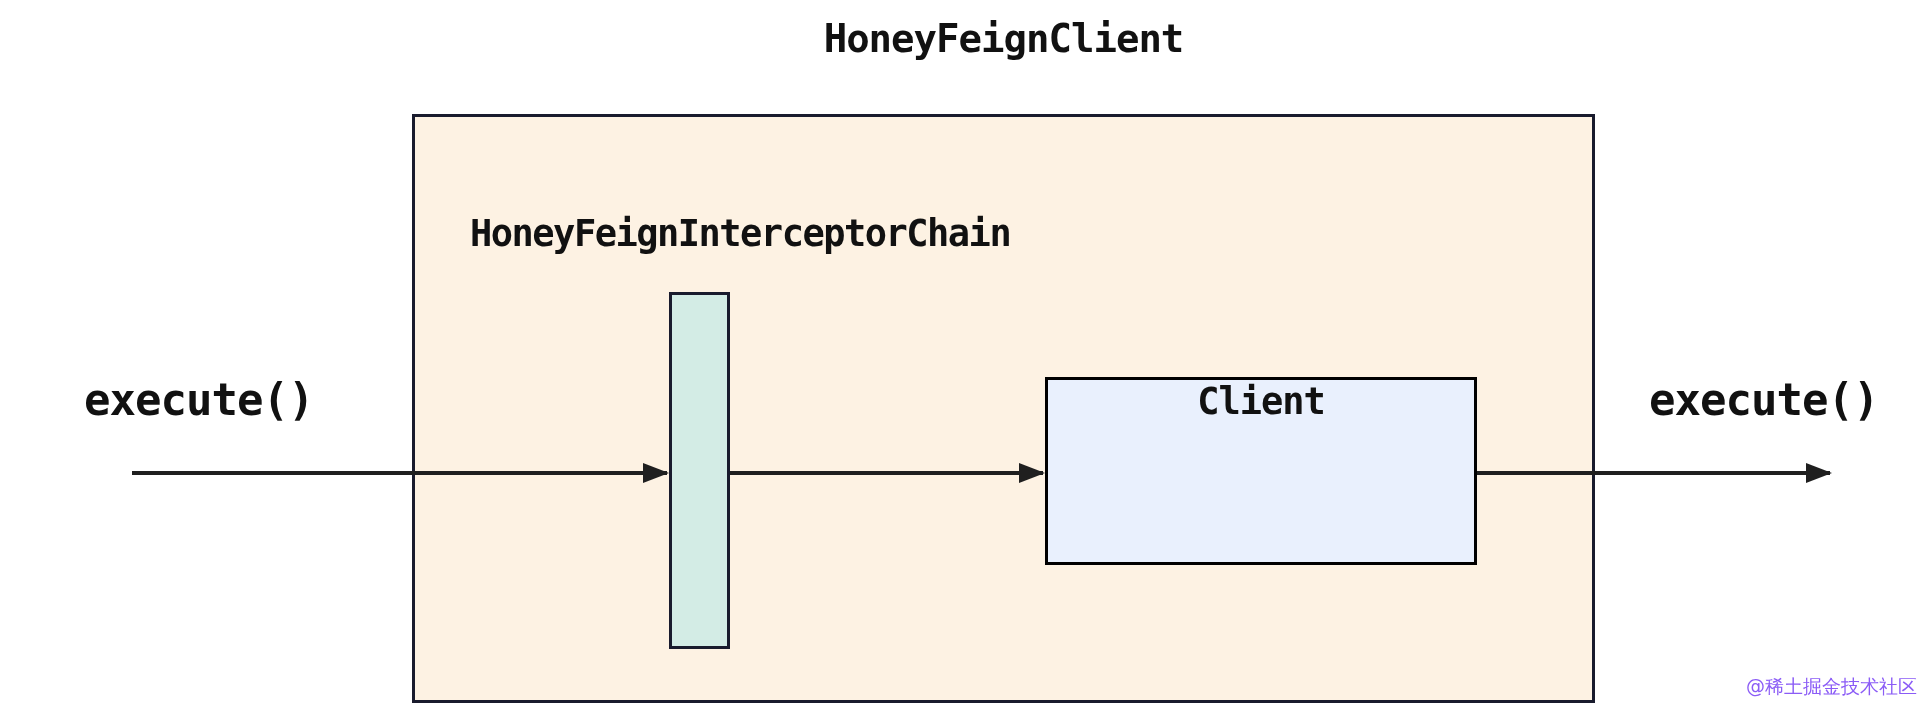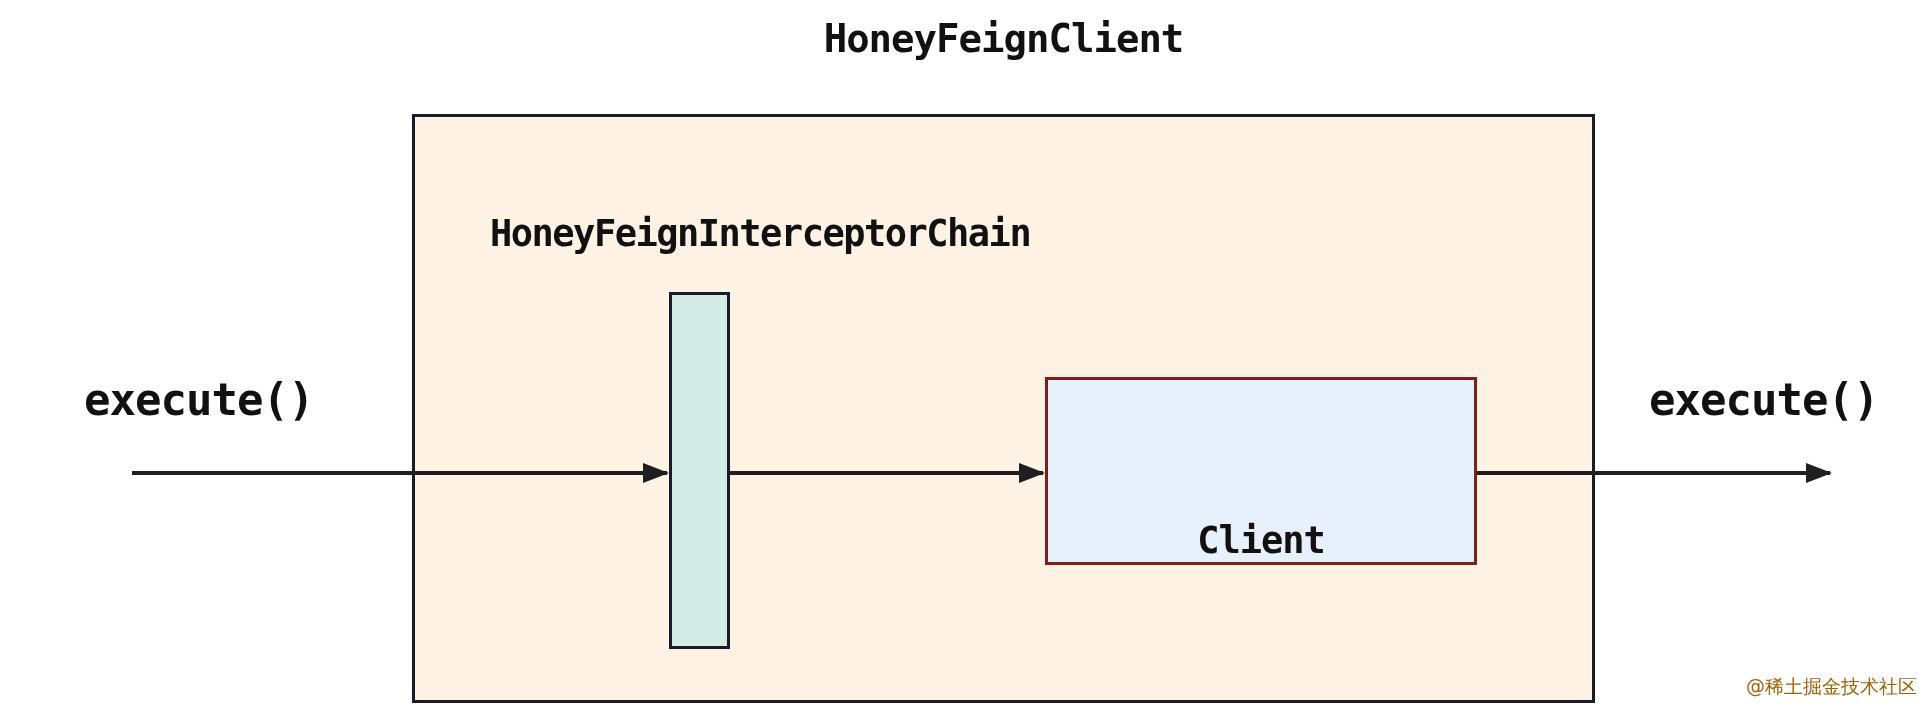--- a/index.html
+++ b/index.html
@@ -39,43 +39,42 @@
     box-sizing: border-box;
   }
   .interceptor-label {
     position: absolute;
     left: 470px;
     top: 212px;
     font-size: 37px;
     font-weight: bold;
     letter-spacing: -1.5px;
     white-space: nowrap;
-    margin-left: 20px;
   }
   .interceptor-bar {
     position: absolute;
     left: 669px;
     top: 292px;
     width: 61px;
     height: 357px;
     background: #d3ece5;
     border: 3px solid #191b2d;
     box-sizing: border-box;
   }
   .client-box {
     position: absolute;
     left: 1045px;
     top: 377px;
     width: 432px;
     height: 188px;
     background: #e9f0fd;
-    border: 3px solid #7f1d1d;
+    border: 3px solid #000000;
     box-sizing: border-box;
     display: flex;
-    align-items: flex-end;
+    align-items: flex-start;
     justify-content: center;
   }
   .client-label {
     font-size: 37px;
     font-weight: bold;
     letter-spacing: -1px;
   }
   .execute-label {
     position: absolute;
     top: 374px;
@@ -92,21 +91,21 @@
     top: 0;
     width: 1919px;
     height: 709px;
     pointer-events: none;
   }
   .watermark {
     position: absolute;
     left: 1746px;
     top: 674px;
     font-size: 19px;
-    color: #a16207;
+    color: #8b5cf6;
     font-family: "DejaVu Sans", "Liberation Sans", sans-serif;
     white-space: nowrap;
   }
 </style>
 </head>
 <body>
 
 <div class="canvas">
 
   <div class="diagram-title">HoneyFeignClient</div>

